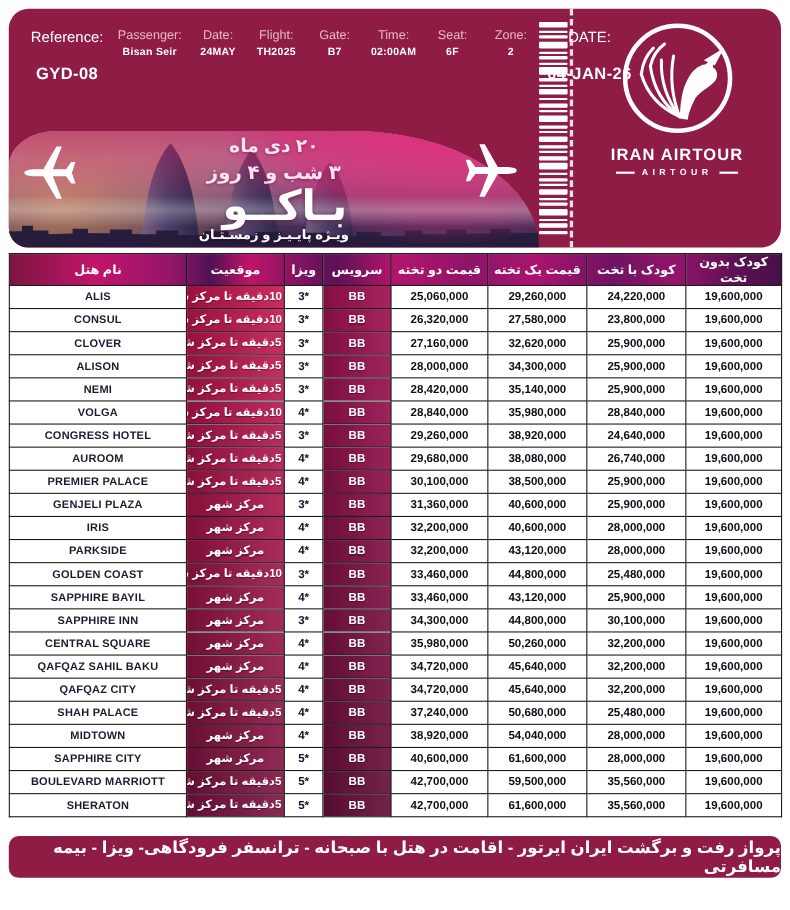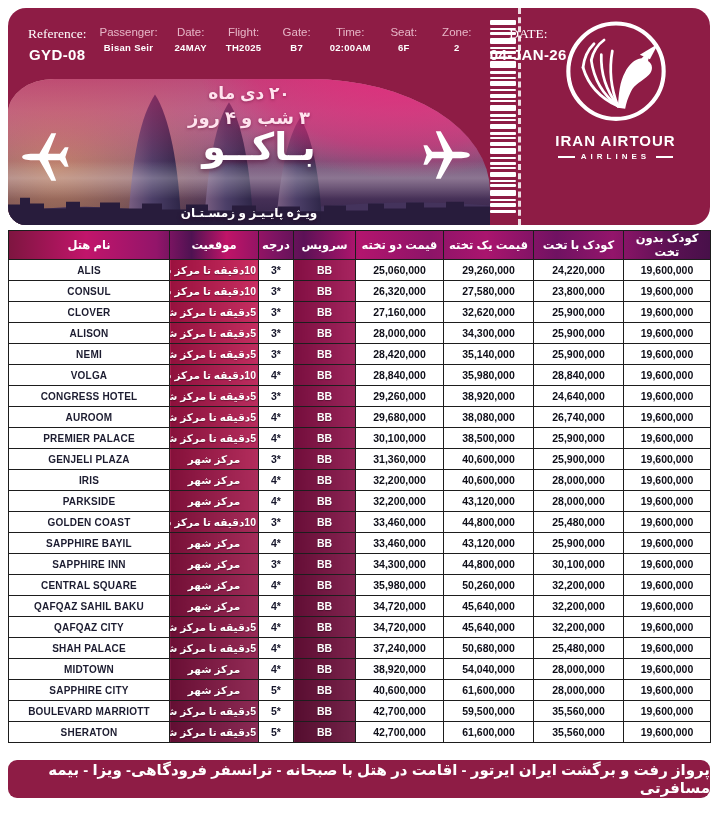--- a/index.html
+++ b/index.html
@@ -11,25 +11,25 @@
   
   .ticket{
     width:702px;height:217px;background:var(--brand-maroon,#8e1c45);
     border-radius:18px;display:flex;position:relative;overflow:hidden;
   }
   .ticket-main{position:relative;width:482px;flex:none;}
   .fields{display:flex;gap:13px;padding:18px 0 0 20px;align-items:flex-start;}
   .field{flex:none;text-align:center;min-width:40px;}
   .f-label{font-size:11.5px;color:rgba(255,224,234,.78);}
   .f-value{font-size:9.5px;font-weight:bold;color:#fff;margin-top:4px;letter-spacing:.3px;}
-  .field.big .f-label{font-size:13.5px;color:#fff;font-family:Liberation Serif, serif;}
-  .field.big .f-value{font-size:15px;letter-spacing:.4px;margin-top:4px;}
+  .field.big .f-label{font-size:13.5px;color:#fff;}
+  .field.big .f-value{font-size:15px;letter-spacing:.4px;margin-top:18px;}
   
   .hero{
-    position:absolute;left:0;right:0;bottom:0;height:146px;overflow:hidden;
+    position:absolute;left:0;right:0;bottom:0;height:106px;overflow:hidden;
     border-radius:46px 180px 0 0 / 34px 112px 0 0;
     background:linear-gradient(180deg,#d9a9bd 0%,#c291af 22%,#93688c 45%,#6a4a70 65%,#463057 82%,#2f2244 100%);
   }
   .hero-layer{position:absolute;inset:0;}
   .hero-glow{background:radial-gradient(circle at 10% 62%,rgba(250,172,96,.55),rgba(250,172,96,0) 42%);}
   .hero-svg{position:absolute;left:0;bottom:0;width:100%;height:100%;}
   .hero-pink{
     background:
       radial-gradient(ellipse 270px 150px at 82% -10%,rgba(228,44,126,.92),rgba(216,40,118,.5) 55%,rgba(216,40,118,0) 76%),
       linear-gradient(180deg,rgba(173,32,92,.68),rgba(173,32,92,.28) 38%,rgba(173,32,92,0) 62%);
@@ -207,42 +207,42 @@
         <path d="M62 96 C 55 78 52 58 56 36"></path>
         <path d="M24 54 C 25 44 29 35 36 28"></path>
         <path d="M33 46 C 35 37 40 29 47 24"></path>
       </g>
       <path fill="#fff" d="M62 98 C63 82 64 70 70 59 C74 51 80 45 88 44 L97 35 L95 47 C100 50 101 57 96 62 C89 69 80 72 76 81 C73 87 71 93 70 99 Z"></path>
       <path fill="#fff" d="M86 40 L106 28 L97 45 Z"></path>
     </svg>
     <div class="airline-name">IRAN AIRTOUR</div>
     <div class="airlines-row">
       <span class="dash"></span>
-      <span class="airlines-label">AIRLINES</span>
+      <span class="airlines-label">AIRTOUR</span>
       <span class="dash"></span>
     </div>
   </div>
 </div>
 
 <table>
   <colgroup>
     <col style="width:161px">
       <col style="width:89px">
       <col style="width:35px">
       <col style="width:62px">
     <col style="width:88px">
       <col style="width:90px">
       <col style="width:90px">
       <col style="width:87px">
   </colgroup>
   <thead>
       <tr id="head-row">
         <th>نام هتل</th>
         <th>موقعیت</th>
-        <th>درجه</th>
+        <th>ویزا</th>
         <th>سرویس</th>
         <th>قیمت دو تخته</th>
         <th>قیمت یک تخته</th>
         <th>کودک با تخت</th>
         <th>کودک بدون تخت</th>
       </tr>
     </thead>
   <tbody id="table-body">
       <tr>
         <td class="c-hotel">ALIS</td>

